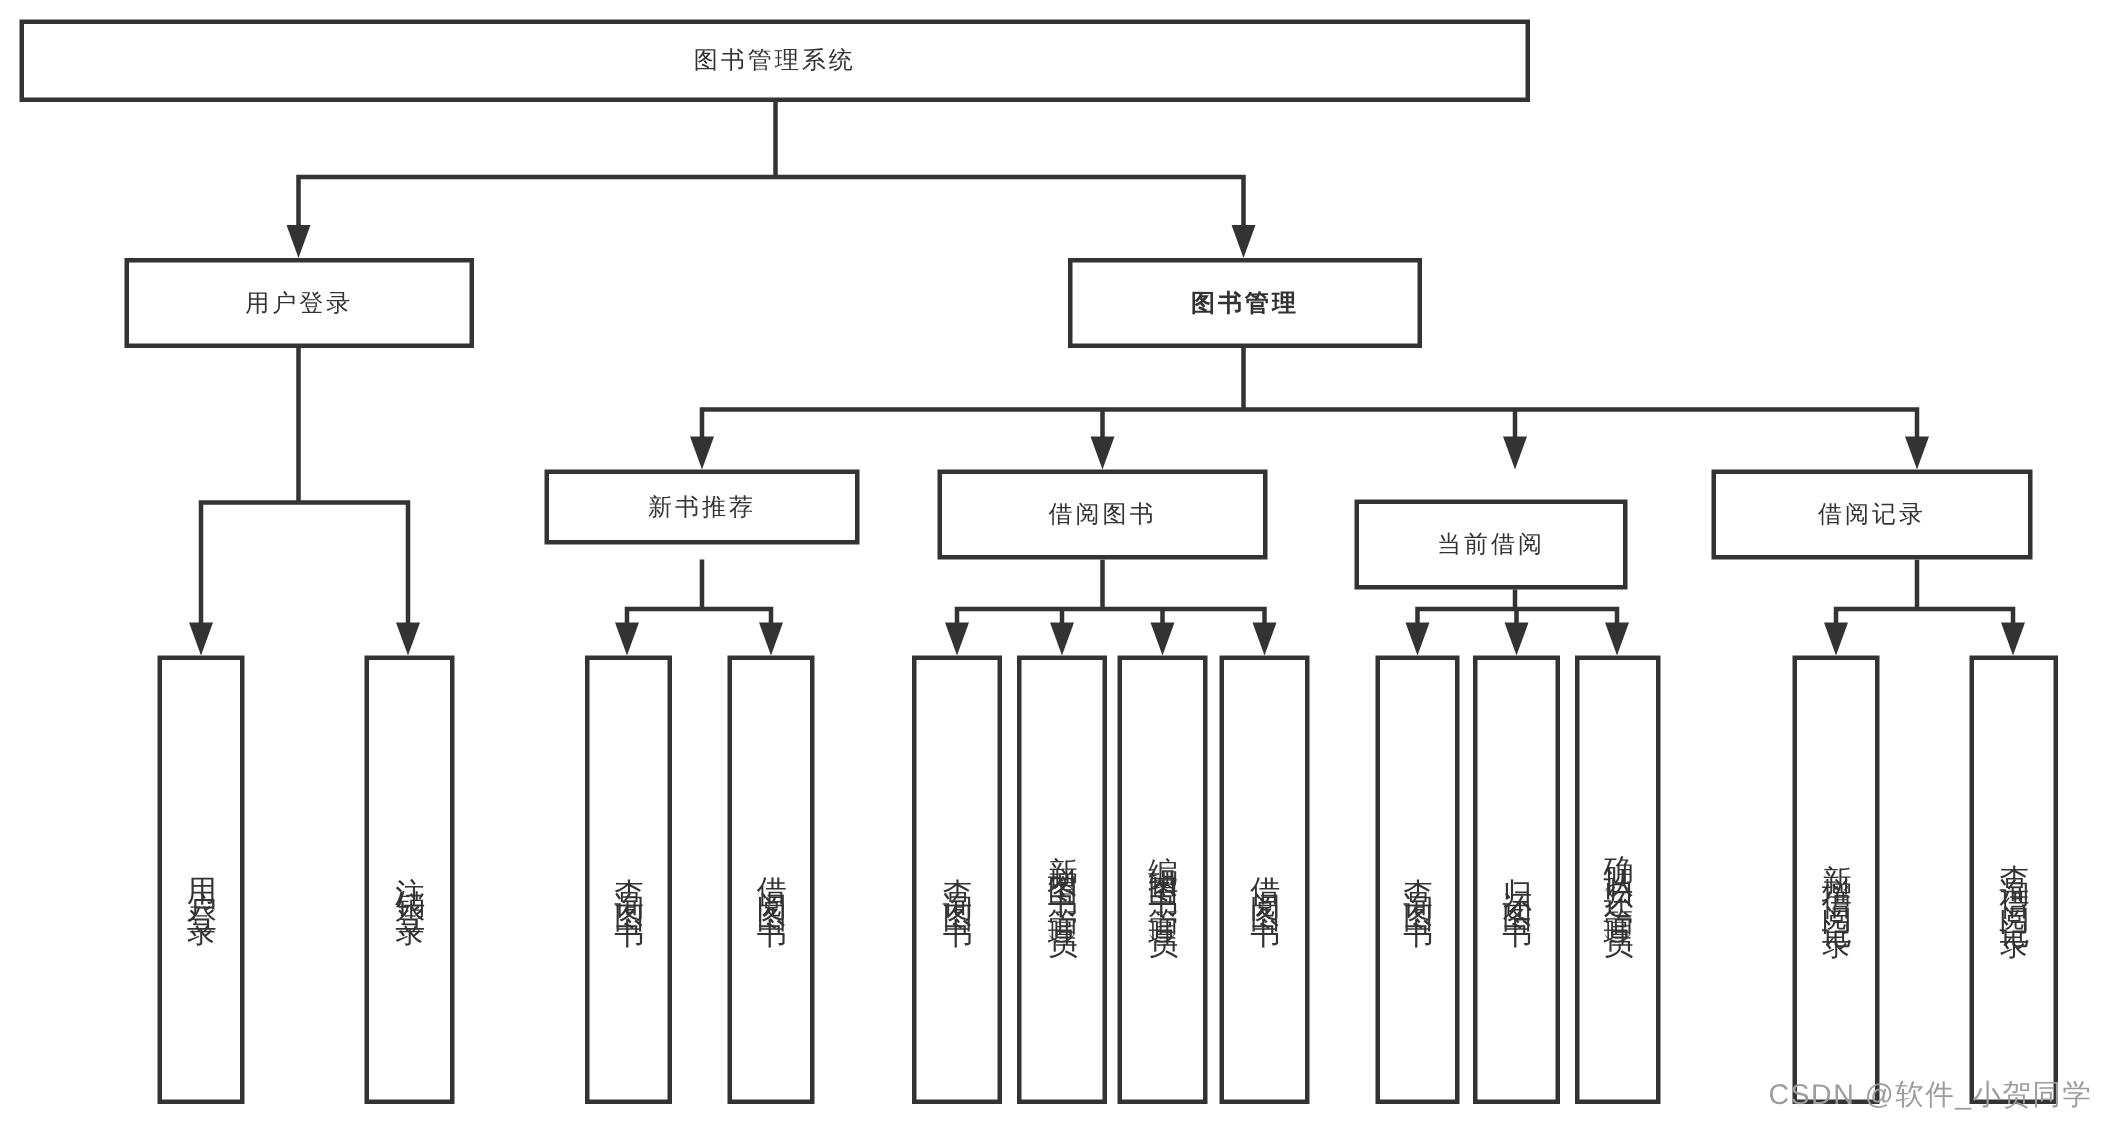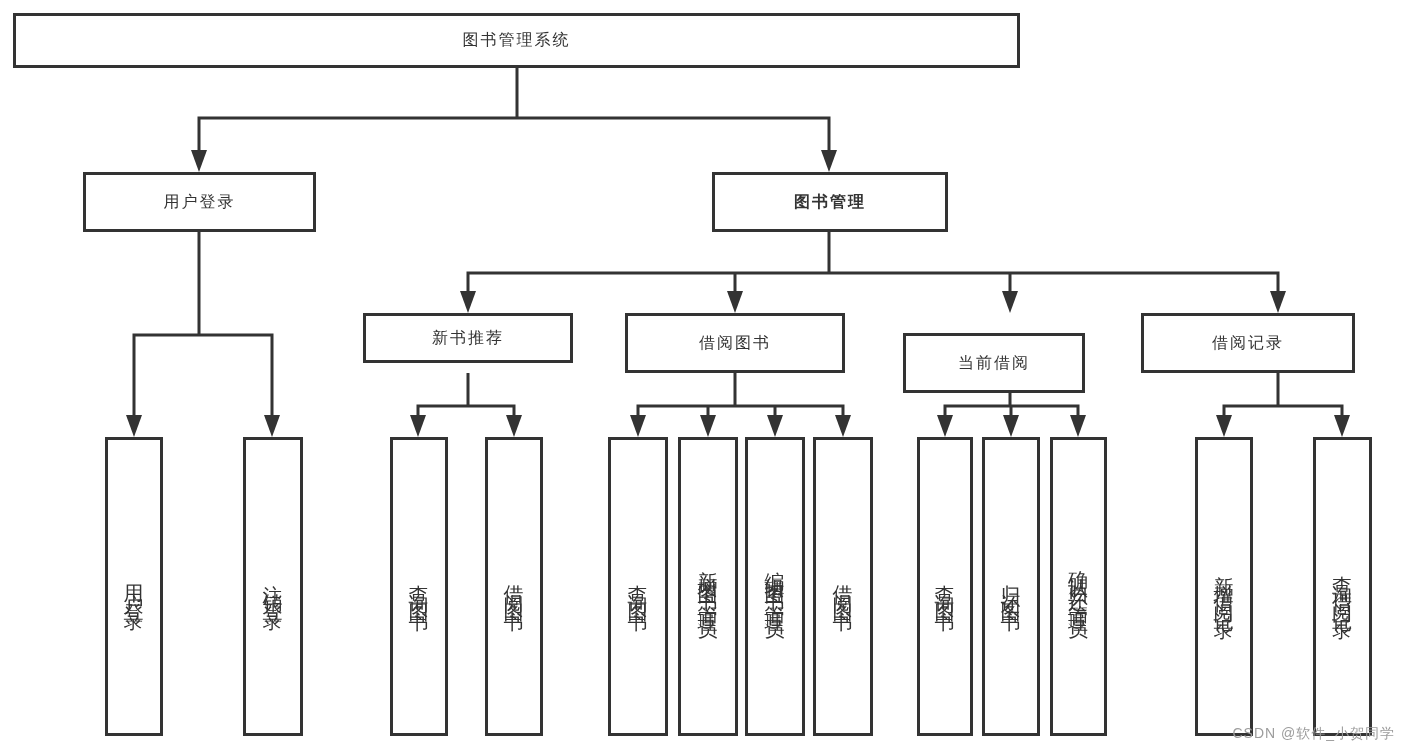--- a/index.html
+++ b/index.html
@@ -36,21 +36,21 @@
     font-size:20px;
     letter-spacing:9px;
     color:#333;
     line-height:1;
     white-space:nowrap;
   }
   .watermark{
     position:absolute;
     right:10px;
     bottom:4px;
-    font-size:14px;
+    font-size:19px;
     color:#9c9c9c;
     letter-spacing:1px;
     white-space:nowrap;
   }
 </style>
 </head>
 <body>
 
 <div class="stage">
 

